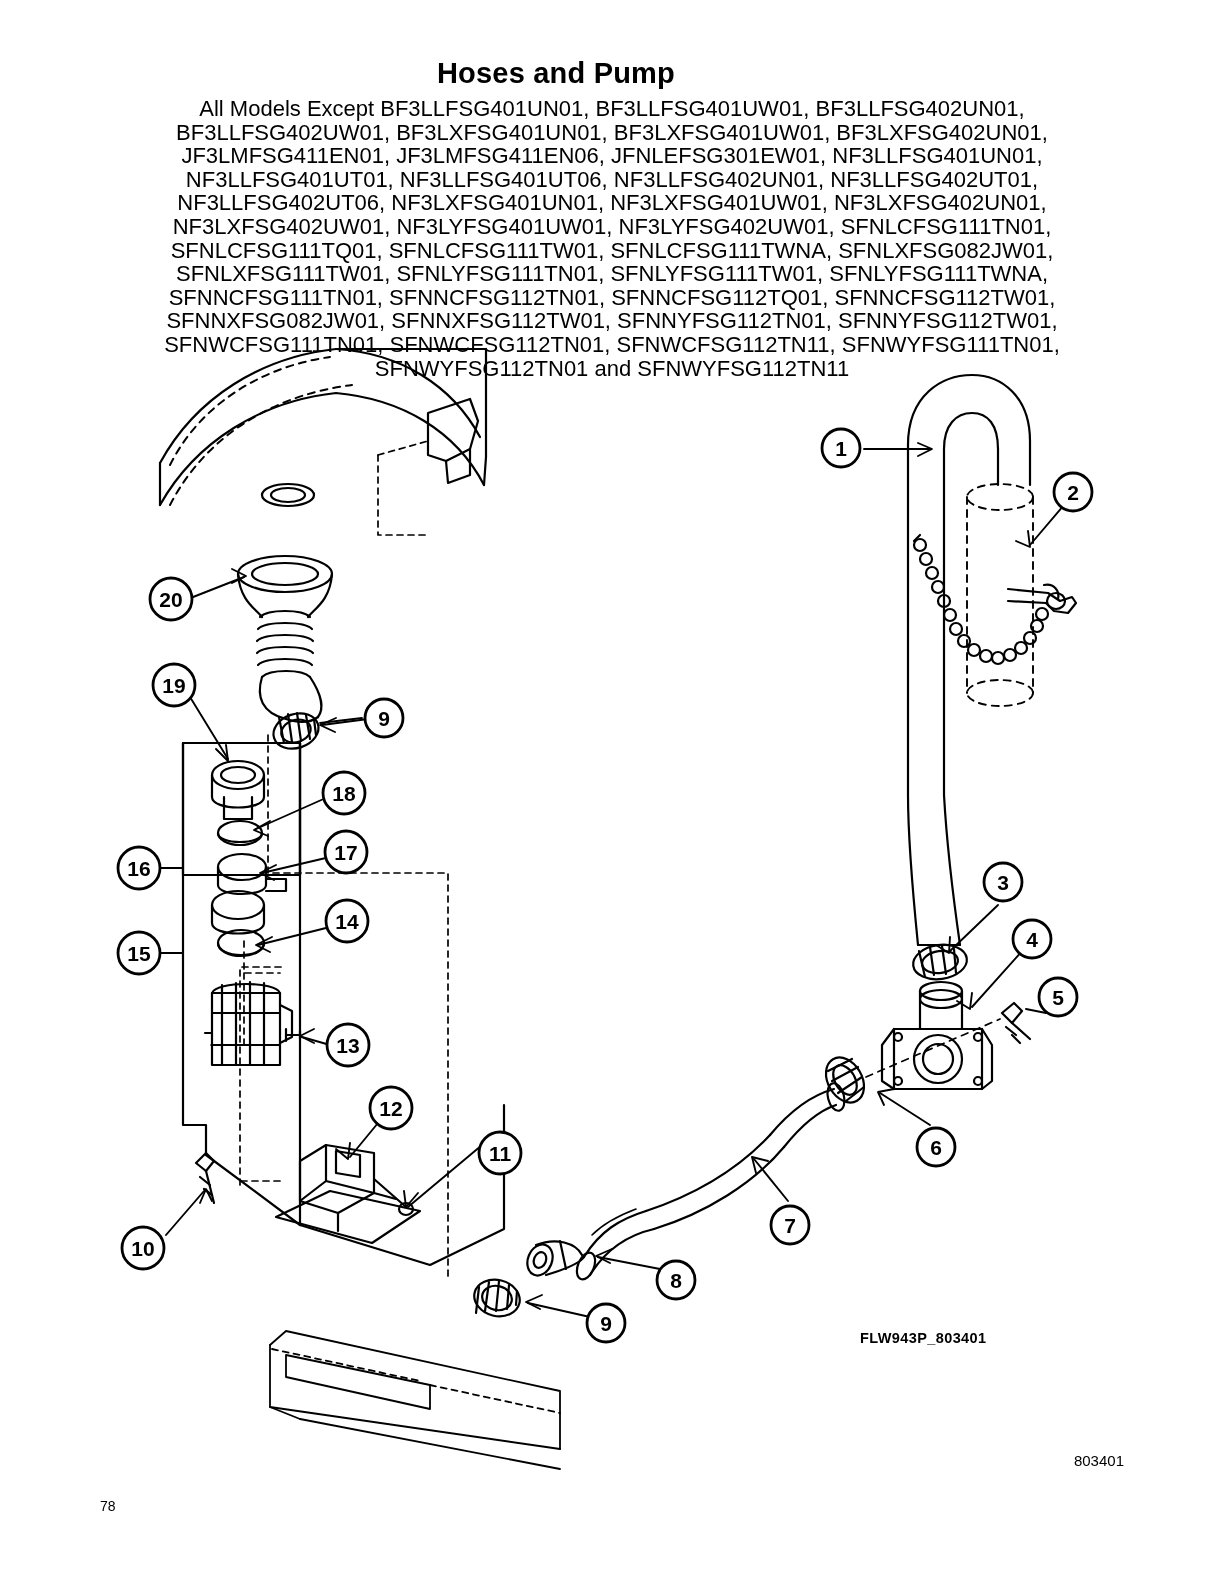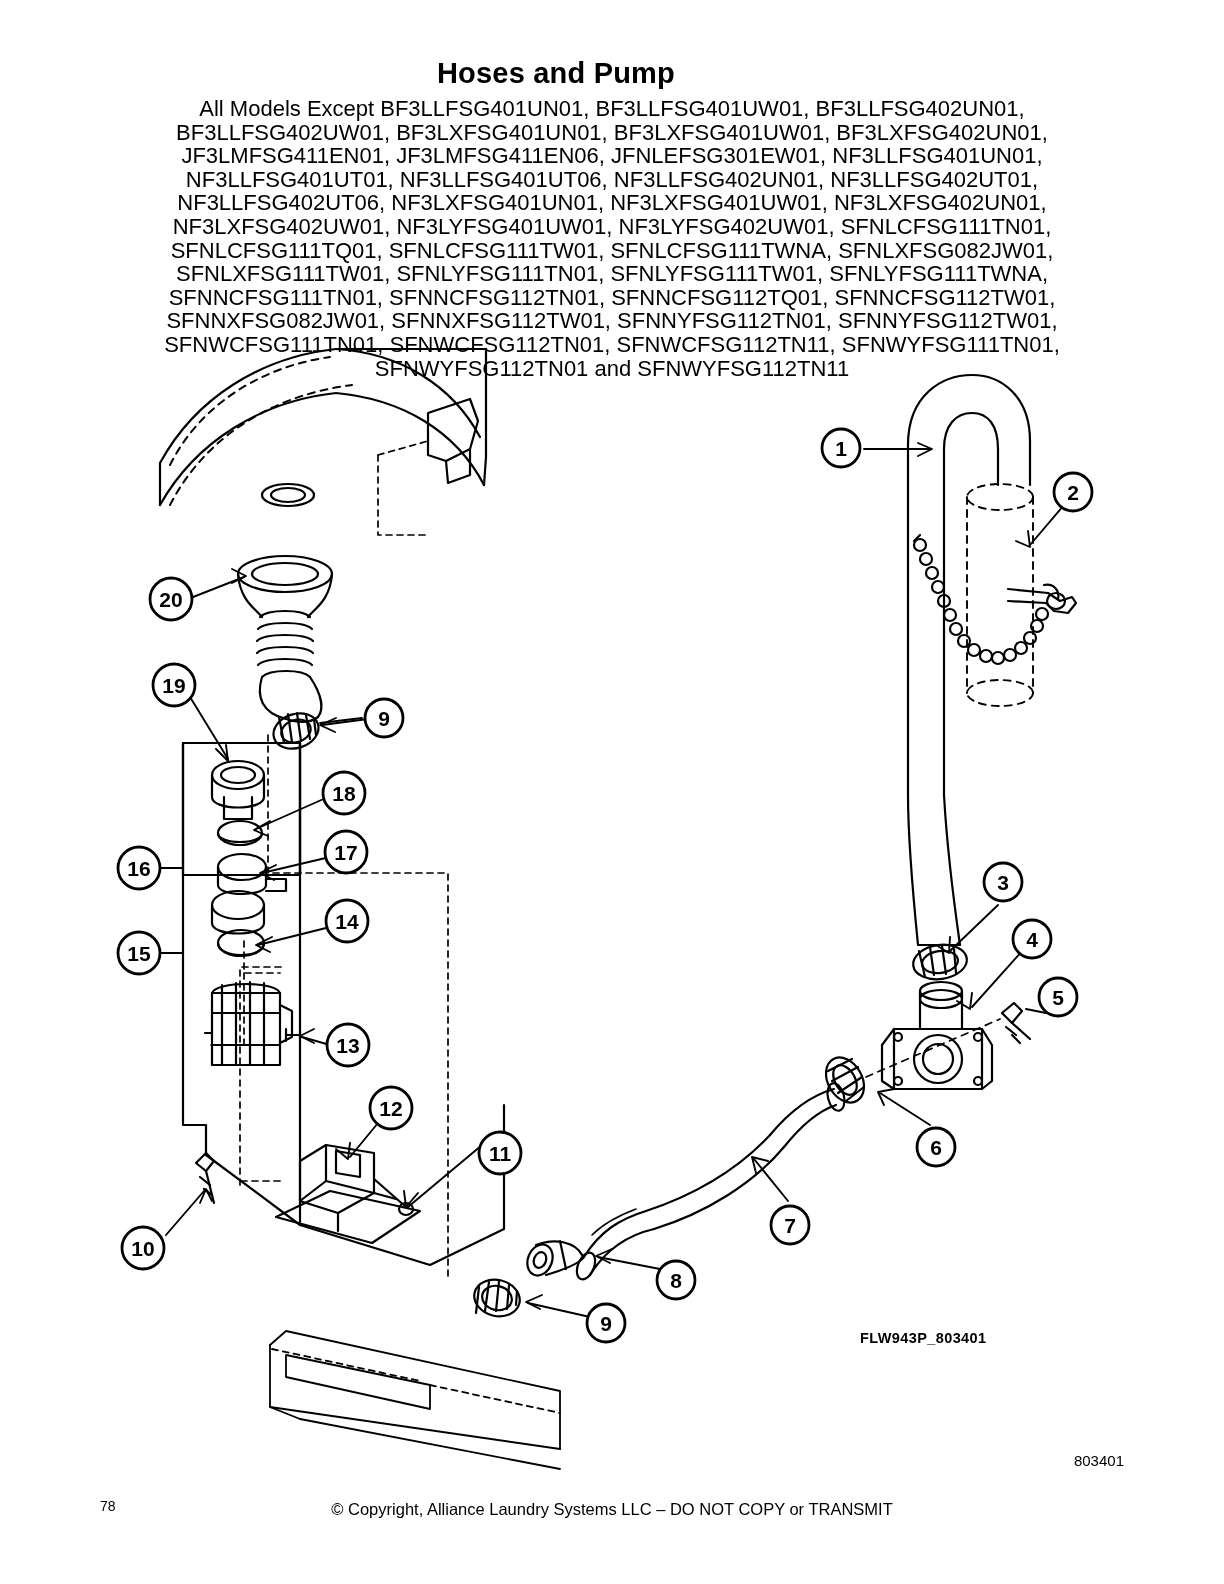--- a/index.html
+++ b/index.html
@@ -477,16 +477,15 @@
           <circle cx="171" cy="254" r="21" fill="#fff" stroke="#000" stroke-width="2.8"></circle>
           <text class="callout-text" x="171" y="262" text-anchor="middle">20</text>
         </g>
       </g>
     </svg>
   </div>
 
   <div class="figcode">FLW943P_803401</div>
 
   <div class="footer-page">78</div>
-  <div class="footer-copy">© Copyright, Alliance Laundry Systems LLC – DO NOT COPY or TRANSMIT</div>
   <div class="footer-code">803401</div>
 
 </div>
 
 </body></html>

